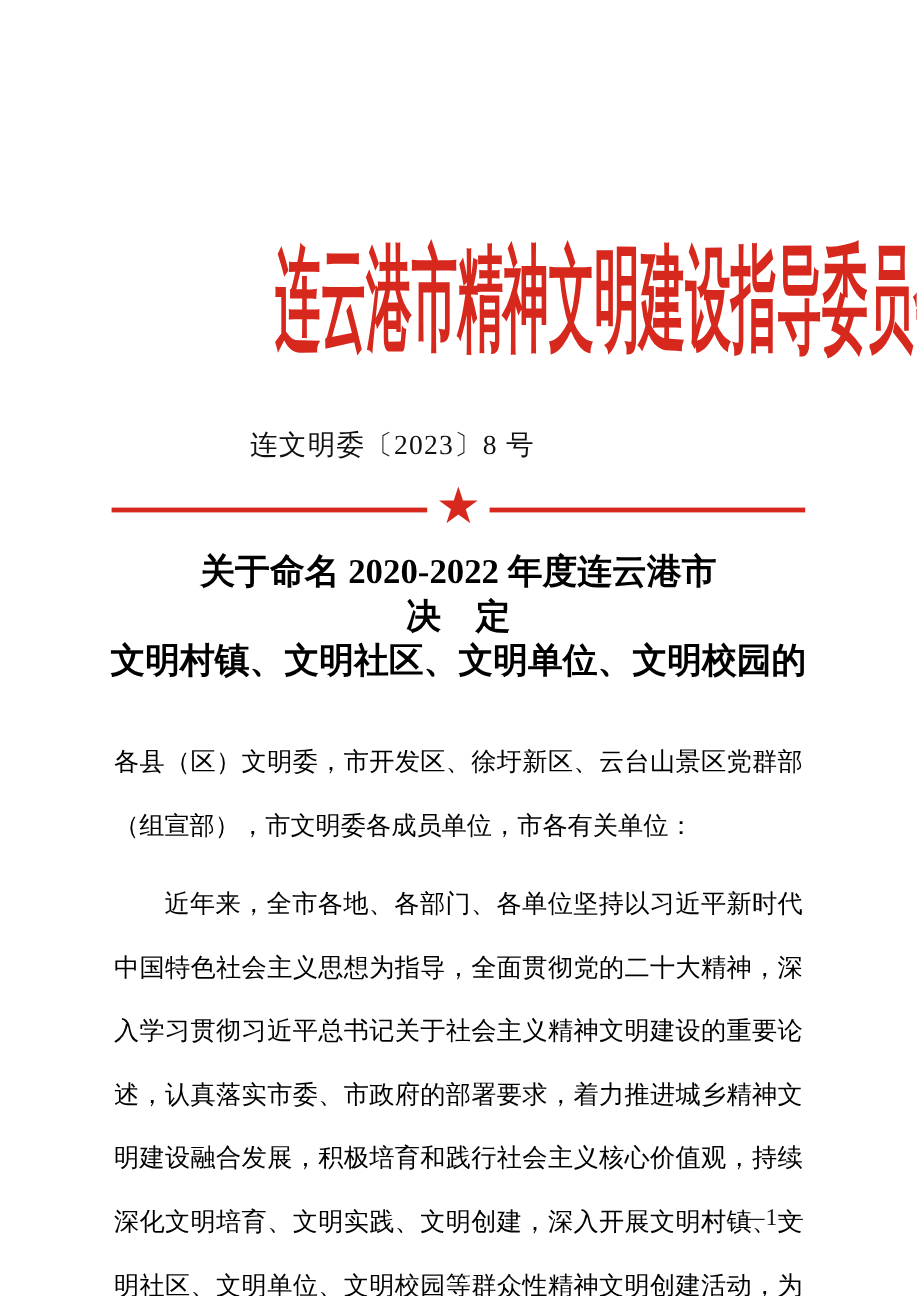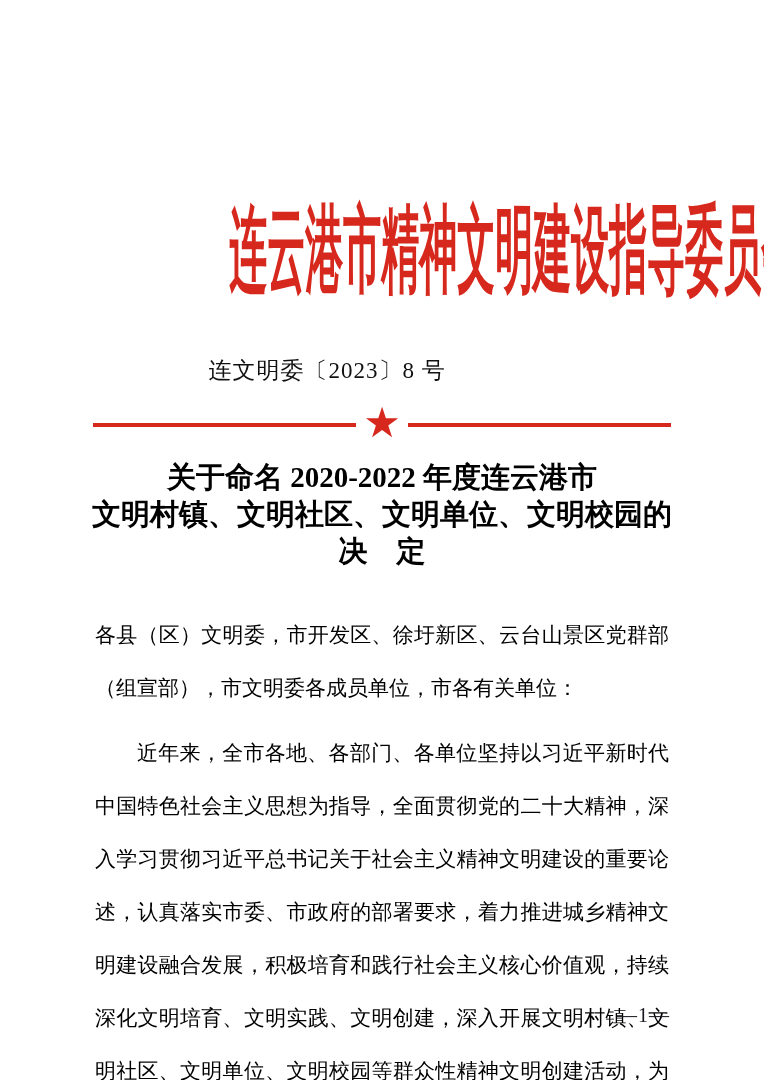--- a/index.html
+++ b/index.html
@@ -115,22 +115,22 @@
   <div class="doc-number">连文明委〔2023〕8 号</div>
 
   <div class="divider">
     <span class="rule"></span>
     <span class="star">★</span>
     <span class="rule"></span>
   </div>
 
   <div class="doc-title">
     <div>关于命名 2020-2022 年度连云港市</div>
+    <div>决　定</div>
     <div>文明村镇、文明社区、文明单位、文明校园的</div>
-    <div>决　定</div>
   </div>
 
   <div class="doc-body">
     <p>各县（区）文明委，市开发区、徐圩新区、云台山景区党群部（组宣部），市文明委各成员单位，市各有关单位：</p>
     <p class="indent">近年来，全市各地、各部门、各单位坚持以习近平新时代中国特色社会主义思想为指导，全面贯彻党的二十大精神，深入学习贯彻习近平总书记关于社会主义精神文明建设的重要论述，认真落实市委、市政府的部署要求，着力推进城乡精神文明建设融合发展，积极培育和践行社会主义核心价值观，持续深化文明培育、文明实践、文明创建，深入开展文明村镇、文明社区、文明单位、文明校园等群众性精神文明创建活动，为推动中国式现代</p>
   </div>
 
   <div class="page-number">—1—</div>
 
 </div>

